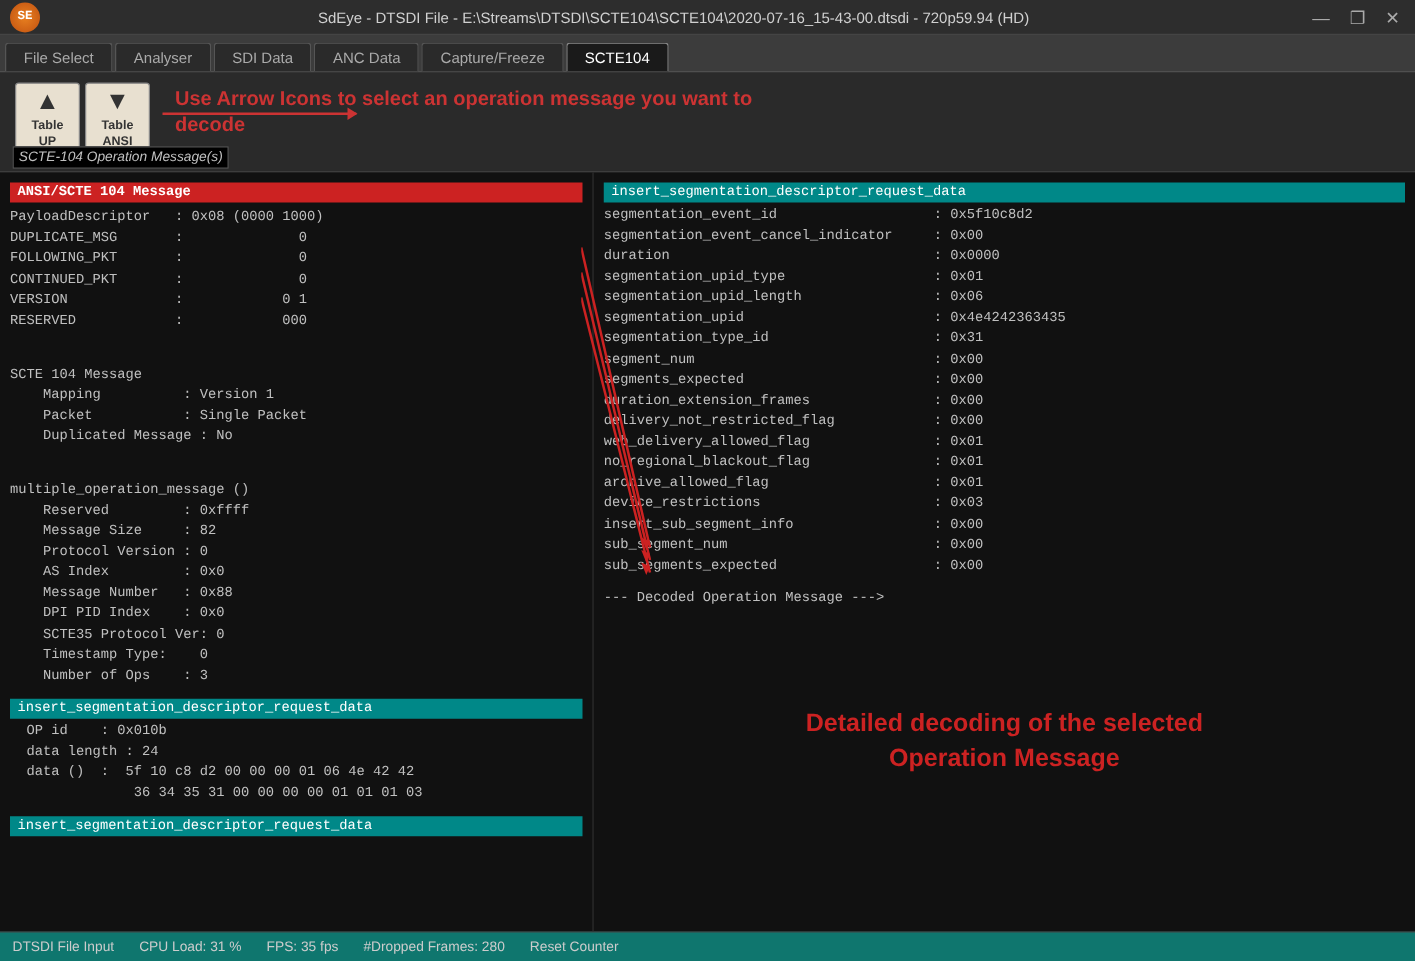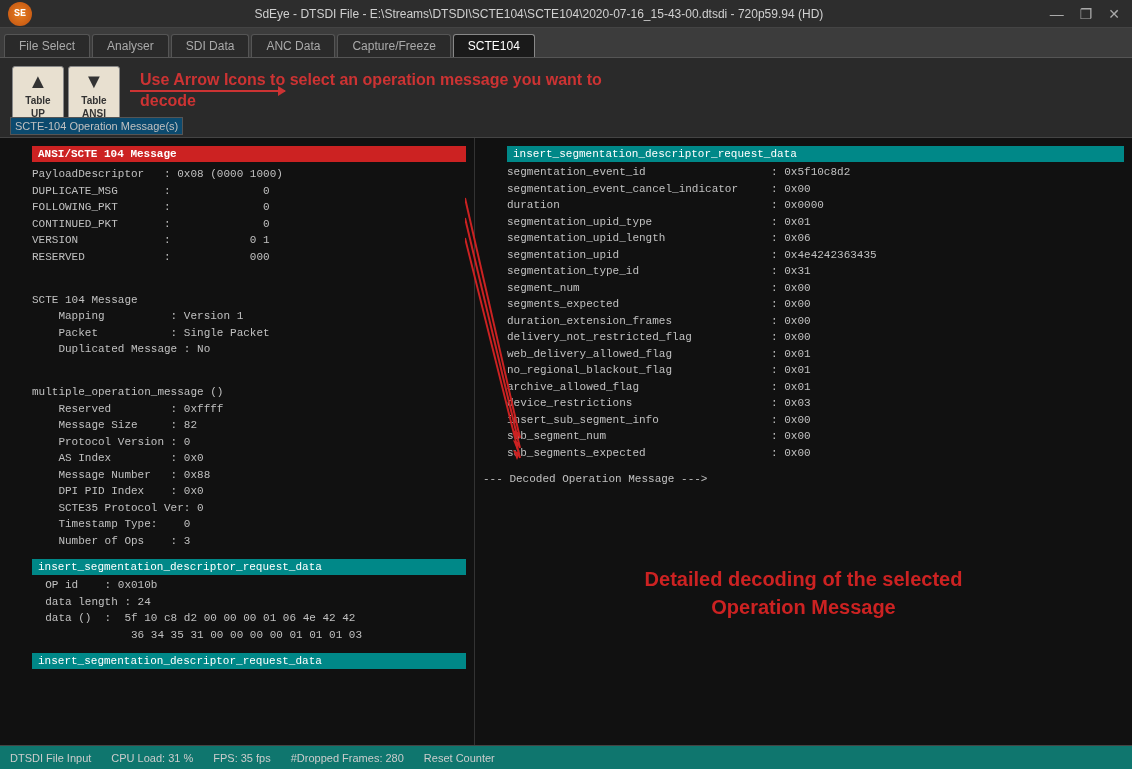--- a/index.html
+++ b/index.html
@@ -140,23 +140,24 @@
       border-left: 8px solid #cc3333;
     }
 
     #toolbar-label {
       position: absolute;
       left: 10px;
       bottom: 2px;
       color: #c0c0c0;
       font-family: Arial, sans-serif;
       font-size: 11px;
-      background: #0c4a6e;
+      background: #000000;
       padding: 2px 4px;
       border: 1px solid #555;
+      font-style: italic;
     }
 
     
     #left-panel {
       width: 475px;
       overflow-y: auto;
       padding: 8px;
       background: #111;
       border-right: 1px solid #333;
     }
@@ -164,21 +165,20 @@
     
     #right-panel {
       flex: 1;
       padding: 8px;
       background: #111;
       overflow-y: auto;
     }
 
     .data-block {
       margin-bottom: 10px;
-      margin-left: 24px;
     }
 
     .data-line {
       color: #c0c0c0;
       line-height: 1.5;
       white-space: pre;
       font-size: 11px;
     }
 
     .red-header {

